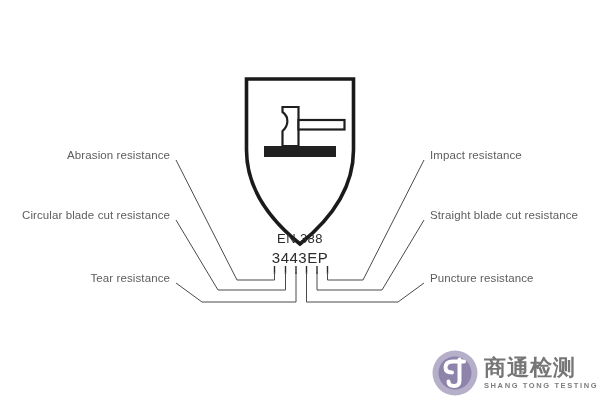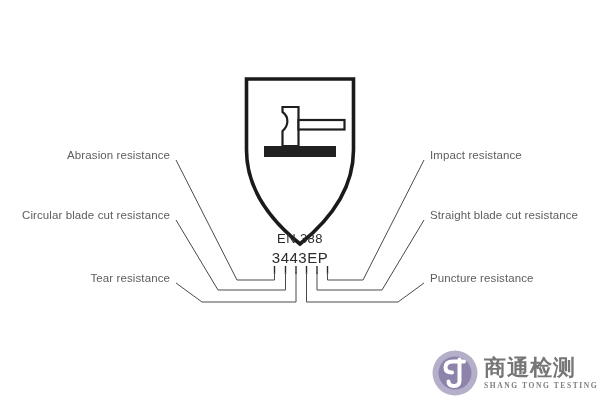--- a/index.html
+++ b/index.html
@@ -96,21 +96,21 @@
   #logo-cn {
     font-family: "DejaVu Sans", sans-serif;
     font-size: 22px;
     font-weight: bold;
     color: #767676;
     line-height: 1.05;
     letter-spacing: 1px;
     white-space: nowrap;
   }
   #logo-en {
-    font-family: Liberation Serif, serif;
+    font-family: Liberation Sans, sans-serif;
     font-size: 7.5px;
     font-weight: bold;
     color: #7d7d7d;
     letter-spacing: 1.6px;
     margin-top: 2px;
     white-space: nowrap;
   }
 </style>
 </head>
 <body>

